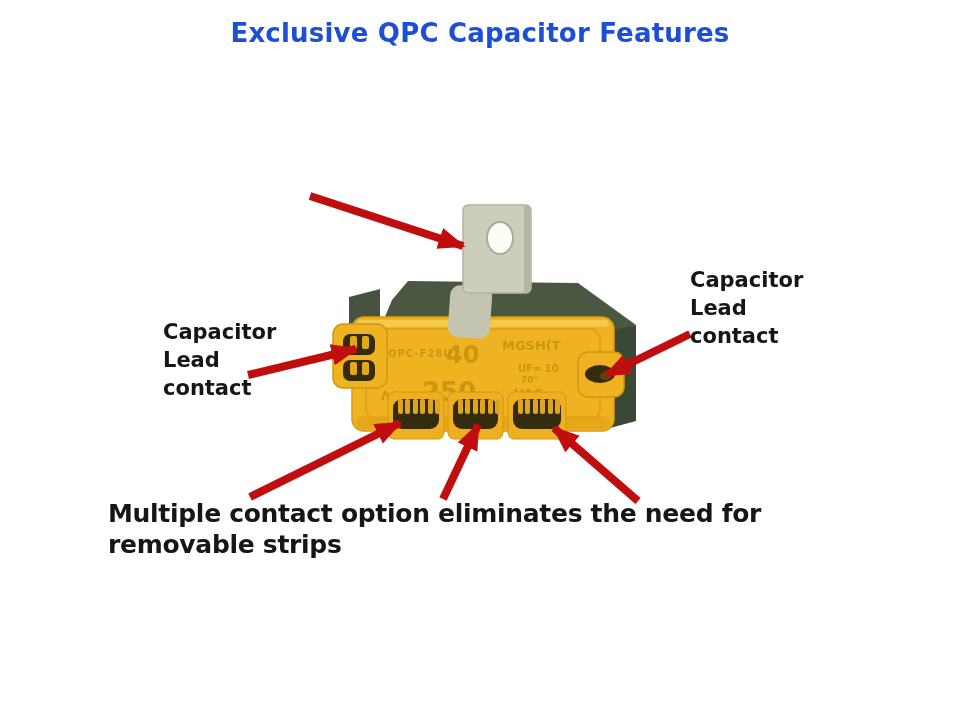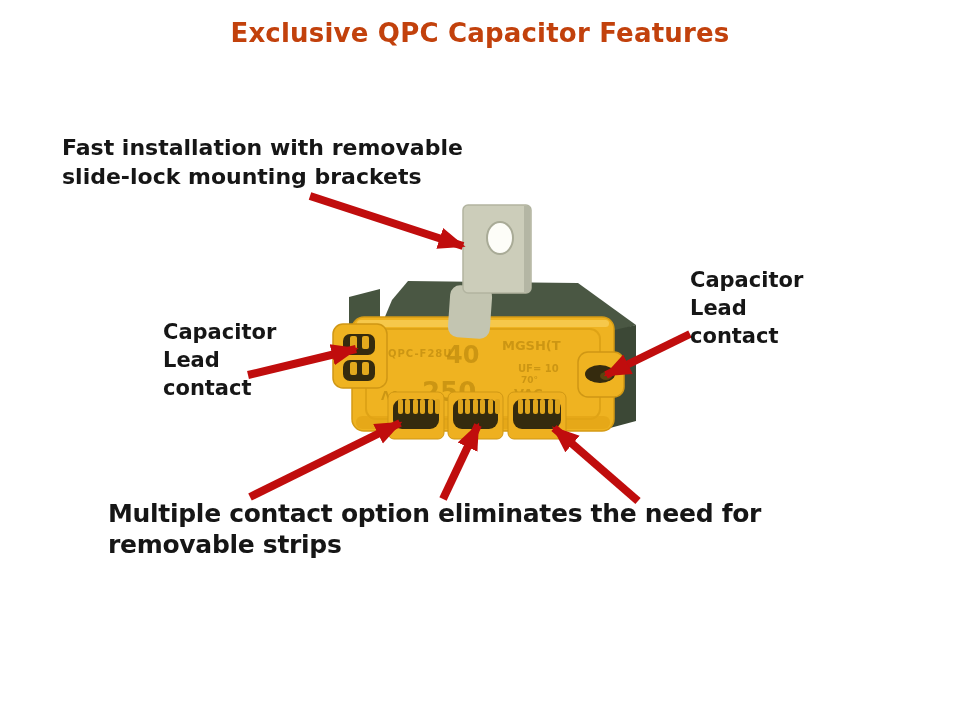--- a/index.html
+++ b/index.html
@@ -2,21 +2,21 @@
 <html><head>
 <meta charset="utf-8">
 <style>
   html,body{margin:0;padding:0;background:#ffffff;}
   .slide{
     position:relative;width:960px;height:720px;background:#ffffff;
     overflow:hidden;font-family:"DejaVu Sans", sans-serif;
   }
   .title{
     position:absolute;top:18px;left:0;width:100%;text-align:center;
-    font-size:26px;font-weight:bold;color:#c2410c;letter-spacing:.2px;
+    font-size:26px;font-weight:bold;color:#1d4ed8;letter-spacing:.2px;
   }
   .ann{
     position:absolute;font-weight:bold;color:#161616;white-space:pre-line;
   }
   .ann-bracket{left:62px;top:133px;font-size:22px;line-height:29px;}
   .ann-left-lead{left:163px;top:318px;font-size:21px;line-height:28px;}
   .ann-right-lead{left:690px;top:266px;font-size:21px;line-height:28px;}
   .ann-bottom{left:108px;top:498px;font-size:25px;line-height:31px;letter-spacing:-.3px;}
   svg.scene{position:absolute;left:0;top:0;}
   .emboss{fill:#bf8b0f;opacity:.72;font-family:"DejaVu Sans", sans-serif;font-weight:bold;}
@@ -113,22 +113,20 @@
     <g stroke="#c00d0d" stroke-width="8">
       <line x1="310" y1="196" x2="463" y2="246" marker-end="url(#ah)"></line>
       <line x1="248" y1="375" x2="356" y2="349" marker-end="url(#ah)"></line>
       <line x1="690" y1="334" x2="606" y2="375" marker-end="url(#ah)"></line>
       <line x1="250" y1="497" x2="400" y2="423" marker-end="url(#ah)"></line>
       <line x1="443" y1="499" x2="478" y2="425" marker-end="url(#ah)"></line>
       <line x1="638" y1="501" x2="554" y2="428" marker-end="url(#ah)"></line>
     </g>
   </svg>
 
-  <div class="ann ann-bracket">Fast installation with removable
-slide-lock mounting brackets</div>
 
   <div class="ann ann-left-lead">Capacitor
 Lead
 contact</div>
 
   <div class="ann ann-right-lead">Capacitor
 Lead
 contact</div>
 
   <div class="ann ann-bottom">Multiple contact option eliminates the need for

